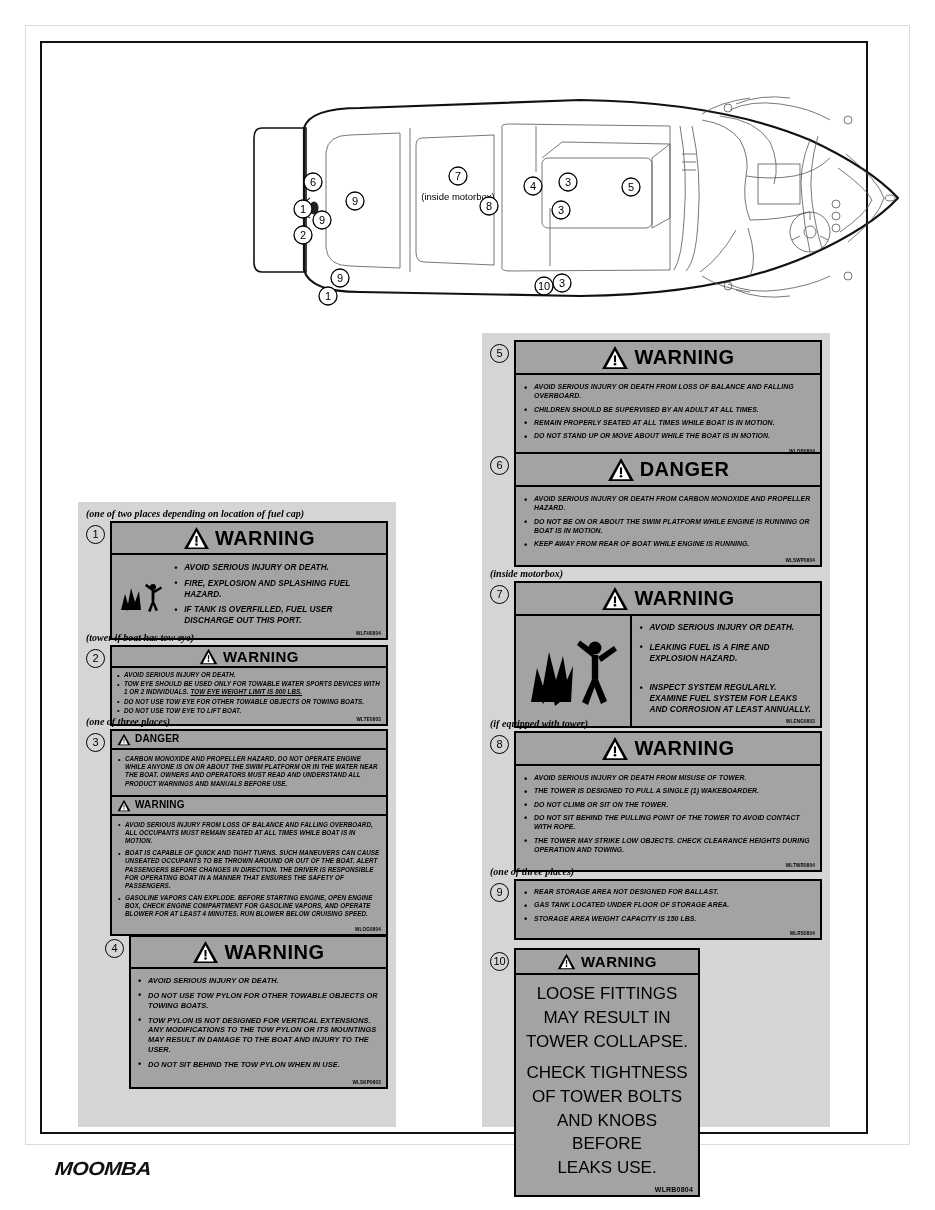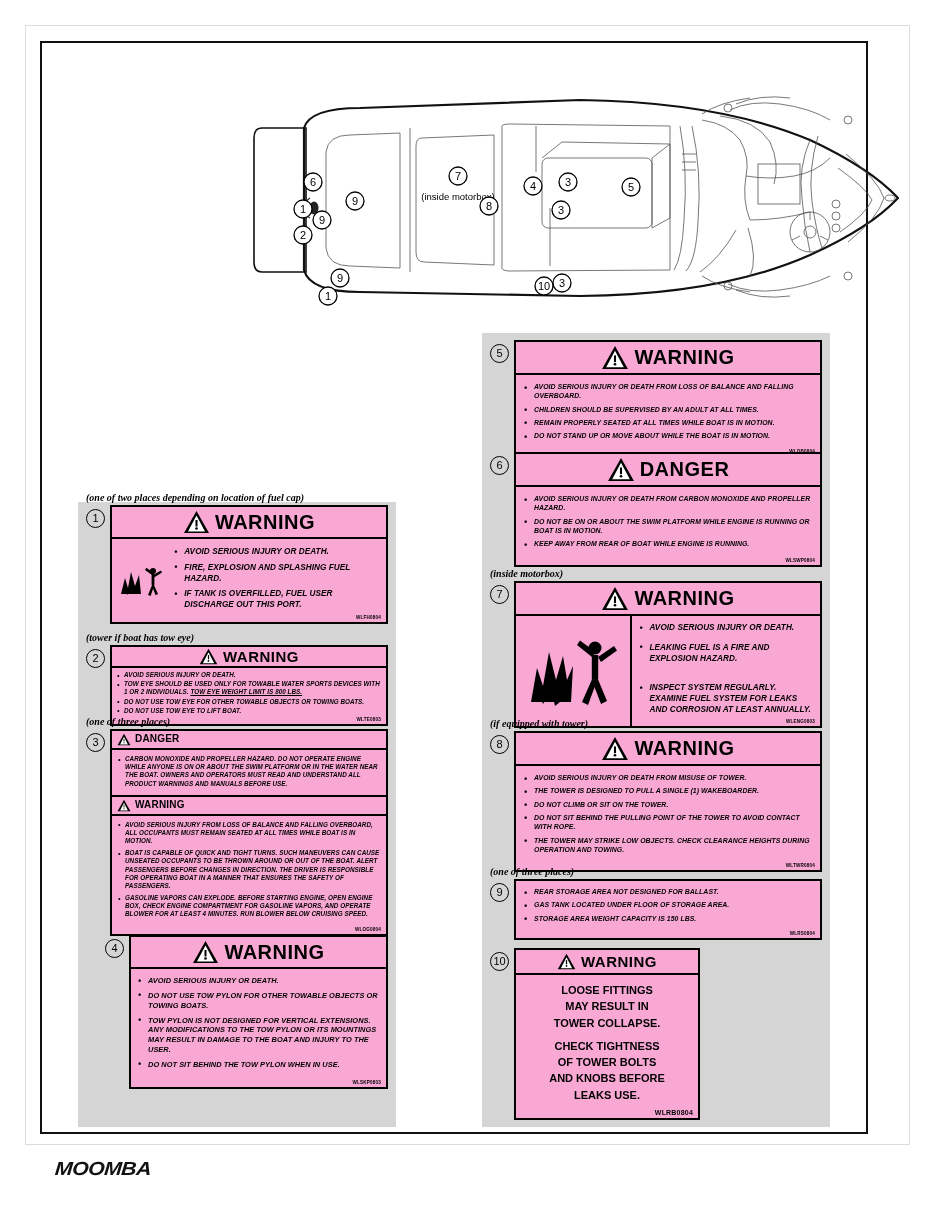--- a/index.html
+++ b/index.html
@@ -55,21 +55,21 @@
     flex:0 0 auto;
     width:19px; height:19px; border-radius:50%;
     border:1.3px solid #000; background:transparent;
     display:flex; align-items:center; justify-content:center;
     font-size:11px; color:#000; line-height:1;
     margin-right:5px; margin-top:4px;
   }
   .decal {
     flex:1 1 auto;
     border:2.5px solid #000;
-    background:#f9a8d4;
+    background:#a3a3a3;
     position:relative;
   }
   .decal-head {
     display:flex; align-items:center; justify-content:center;
     border-bottom:2.5px solid #000;
     padding:3px 4px;
     gap:5px;
   }
   .head-word {
     font-weight:bold; letter-spacing:0.5px; color:#000;
@@ -118,21 +118,21 @@
   .sect-head {
     display:flex; align-items:center; gap:4px;
     padding:2px 5px; border-bottom:2px solid #000;
   }
   .sect-body { padding:5px 6px 6px 6px; position:relative; border-bottom:2px solid #000; }
   .sect-body.last { border-bottom:none; padding-bottom:14px; }
 
   
   .center-body { padding:8px 6px 14px 6px; text-align:center; position:relative; }
   .center-body p {
-    margin:0 0 2px 0; font-size:11px; font-weight:bold; line-height:1.3; color:#000;
+    margin:0 0 2px 0; font-size:17px; font-weight:normal; line-height:1.3; color:#000;
   }
   .center-body p.gap { margin-top:9px;text-align:center; }
 
   
   #footer-logo {
     position:absolute; left:55px; top:1158px;
     font-family:"Liberation Sans", sans-serif;
     font-style:italic; font-weight:bold;
     font-size:19px; letter-spacing:-0.5px; color:#111;
     transform:scaleX(1.12) skewX(-4deg); transform-origin:left center;
@@ -261,21 +261,21 @@
           <circle class="callout-circ" cx="381" cy="107" r="9"></circle>
           <text class="callout-num" x="381" y="111">5</text>
         </g>
   </g>
 </svg>
 </div>
 
 <div class="panel" id="panel-left"></div>
 <div class="panel" id="panel-right"></div>
 
-<div class="lbl-group" style="left:86px; top:492px; width:302px;">
+<div class="lbl-group" style="left:86px; top:508px; width:302px;">
   <div class="caption">(one of two places depending on location of fuel cap)</div>
   <div class="lbl-row">
     <div class="bullet-circle">1</div>
     <div class="decal">
       <div class="decal-head">
         <svg class="tri" width="27" height="24" viewBox="0 0 27 24">
           <path d="M13.5 1 L26 23 L1 23 Z" fill="#000"></path>
           <path d="M13.5 5.5 L22 21.5 L5 21.5 Z" fill="#fff"></path>
           <rect x="12.5" y="10" width="2" height="6.5" fill="#000"></rect>
           <circle cx="13.5" cy="18.5" r="1.3" fill="#000"></circle>

